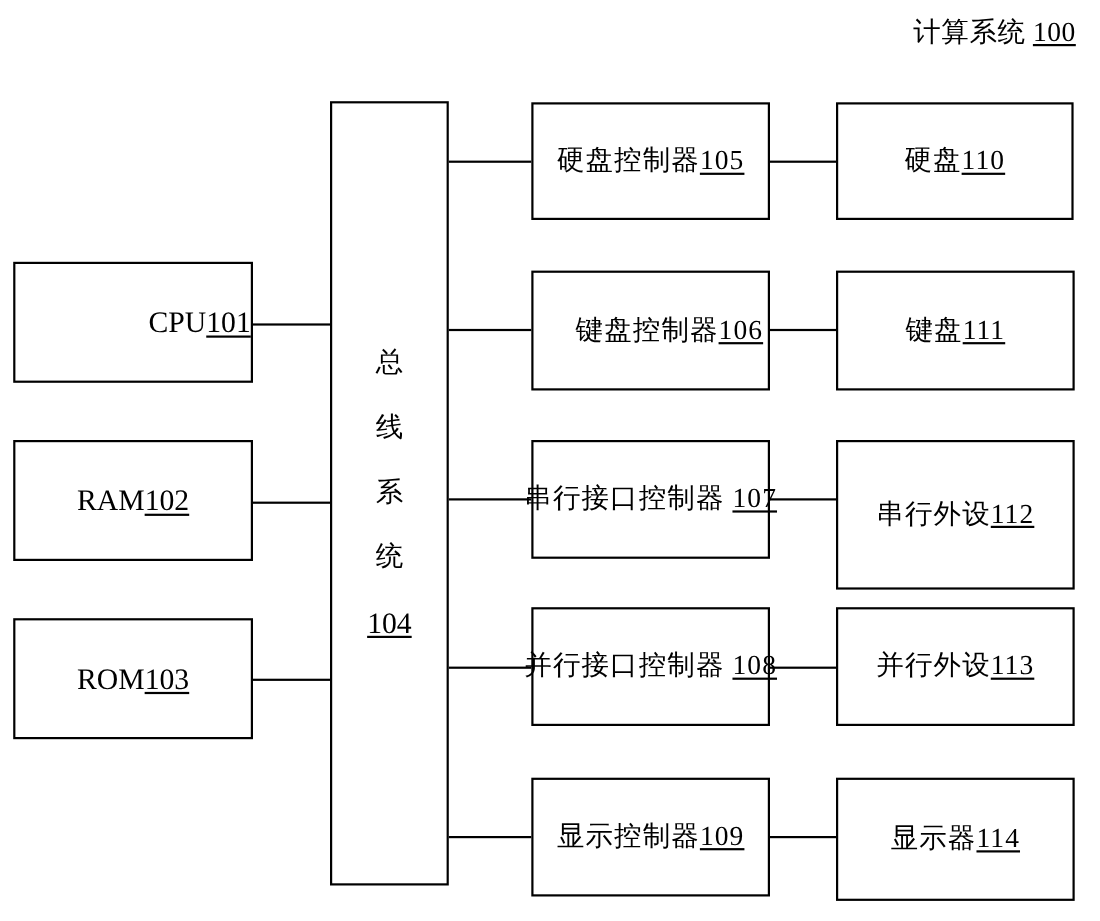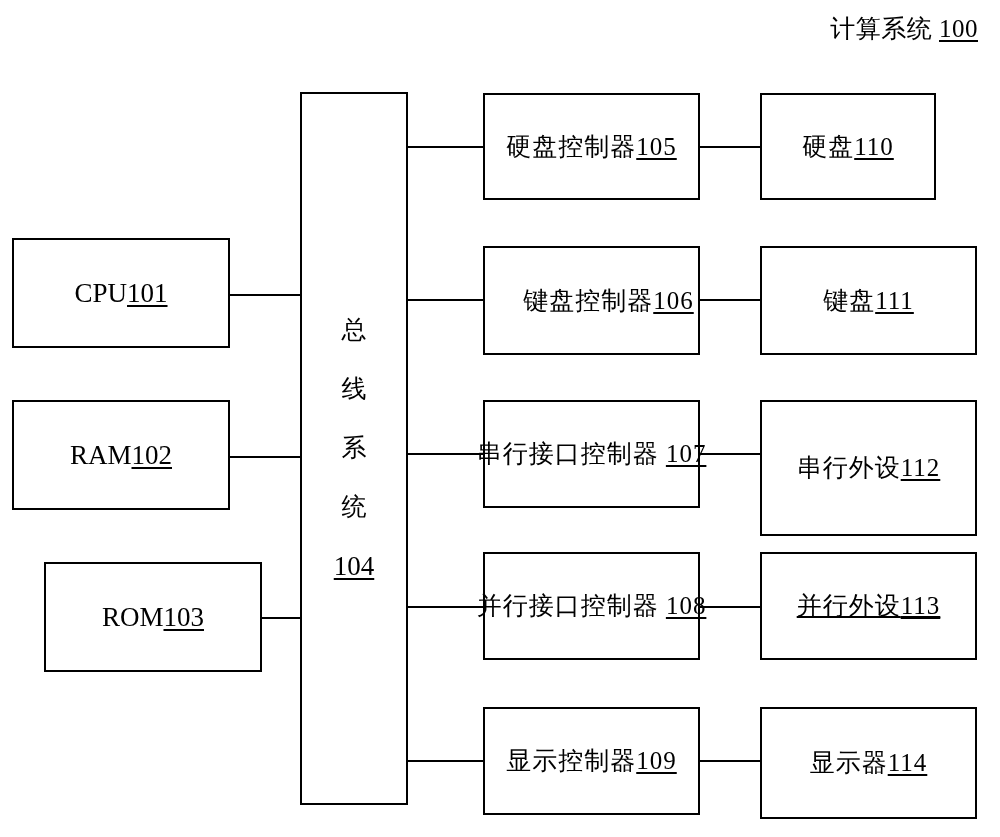--- a/index.html
+++ b/index.html
@@ -114,31 +114,31 @@
   <div class="wire-h" style="left:406px; top:606px; width:79px;"></div>
 
   <div class="wire-h" style="left:406px; top:760px; width:79px;"></div>
 
   <div class="wire-h" style="left:698px; top:146px; width:64px;"></div>
   <div class="wire-h" style="left:698px; top:299px; width:64px;"></div>
   <div class="wire-h" style="left:698px; top:453px; width:64px;"></div>
   <div class="wire-h" style="left:698px; top:606px; width:64px;"></div>
   <div class="wire-h" style="left:698px; top:760px; width:64px;"></div>
 
-  <div class="box latin-box" style="left:12px; top:238px; width:218px; height:110px;">
+  <div class="box latin-box" style="left:12px; top:238px; width:218px; height:110px;justify-content:flex-end;">
     <span class="line">CPU</span>
     <span class="line num">101</span>
   </div>
 
   <div class="box latin-box" style="left:12px; top:400px; width:218px; height:110px;">
     <span class="line">RAM</span>
     <span class="line num">102</span>
   </div>
 
-  <div class="box latin-box" style="left:12px; top:562px; width:218px; height:110px;margin-left:32px;">
+  <div class="box latin-box" style="left:12px; top:562px; width:218px; height:110px;">
     <span class="line">ROM</span>
     <span class="line num">103</span>
   </div>
 
   <div class="bus-box" style="left:300px; top:92px; width:108px; height:713px;">
     <div class="bus-stack">
       <span class="ch">总</span>
       <span class="ch">线</span>
       <span class="ch">系</span>
       <span class="ch">统</span>
@@ -164,36 +164,36 @@
   <div class="box cjk-box wrap" style="left:483px; top:552px; width:217px; height:108px;">
     <span class="line">并行接口控制</span>
     <span class="line"><span>器</span> <span class="num">108</span></span>
   </div>
 
   <div class="box cjk-box" style="left:483px; top:707px; width:217px; height:108px;">
     <span class="line">显示控制器</span>
     <span class="line num">109</span>
   </div>
 
-  <div class="box cjk-box" style="left:760px; top:93px; width:176px; height:107px;">
+  <div class="box cjk-box" style="left:760px; top:93px; width:216px; height:107px;">
     <span class="line">硬盘</span>
     <span class="line num">110</span>
   </div>
 
   <div class="box cjk-box" style="left:760px; top:246px; width:217px; height:109px;">
     <span class="line">键盘</span>
     <span class="line num">111</span>
   </div>
 
   <div class="box cjk-box" style="left:760px; top:400px; width:217px; height:136px;">
     <span class="line">串行外设</span>
     <span class="line num">112</span>
   </div>
 
-  <div class="box cjk-box" style="left:760px; top:552px; width:217px; height:108px;text-decoration:underline;">
+  <div class="box cjk-box" style="left:760px; top:552px; width:217px; height:108px;">
     <span class="line">并行外设</span>
     <span class="line num">113</span>
   </div>
 
   <div class="box cjk-box" style="left:760px; top:707px; width:217px; height:112px;">
     <span class="line">显示器</span>
     <span class="line num">114</span>
   </div>
 
 </div>

